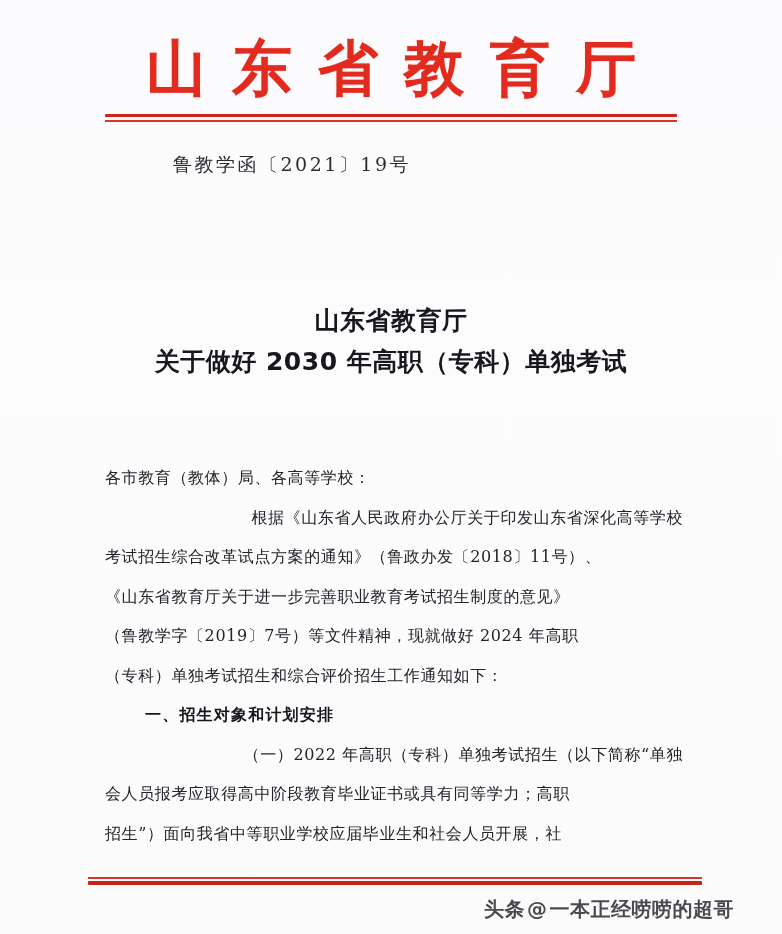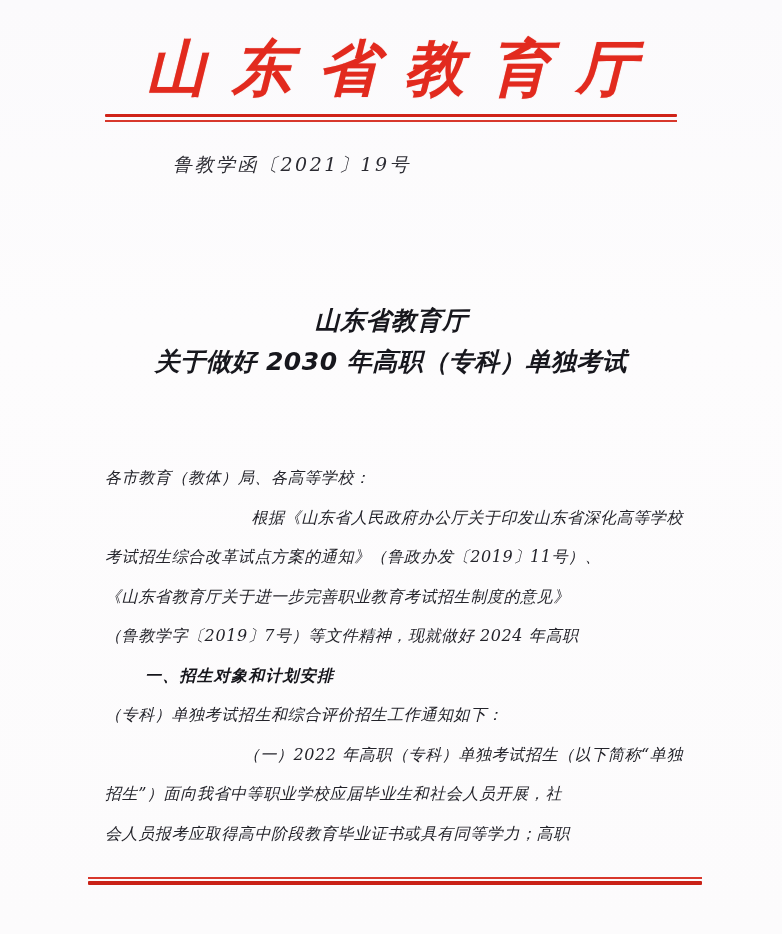--- a/index.html
+++ b/index.html
@@ -15,21 +15,20 @@
     overflow: hidden;
   }
 
   .page {
     position: relative;
     width: 782px;
     height: 934px;
     background: linear-gradient(180deg, #fbfafc 0%, #fdfcfd 35%, #fcfbfc 100%);
     box-sizing: border-box;
     overflow: hidden;
-    font-style: italic;
   }
 
   
   .masthead {
     position: absolute;
     top: 36px;
     left: 0;
     width: 782px;
     text-align: center;
   }
@@ -199,29 +198,32 @@
   <div class="doc-number">鲁教学函〔2021〕19号</div>
 
   <div class="title-block">
     <span class="title-line">山东省教育厅</span>
     <span class="title-line">关于做好 2030 年高职（专科）单独考试</span>
   </div>
 
   <div class="body-block">
     <span class="body-line">各市教育（教体）局、各高等学校：</span>
     <span class="body-line indent">根据《山东省人民政府办公厅关于印发山东省深化高等学校</span>
-    <span class="body-line">考试招生综合改革试点方案的通知》（鲁政办发〔2019〕11号）、</span>
+    <span class="body-line">考试招生综合改革试点方案的通知》（鲁政办发〔2018〕11号）、</span>
     <span class="body-line">《山东省教育厅关于进一步完善职业教育考试招生制度的意见》</span>
     <span class="body-line">（鲁教学字〔2019〕7号）等文件精神，现就做好 2024 年高职</span>
+    <span class="body-line">（专科）单独考试招生和综合评价招生工作通知如下：</span>
     <span class="body-line heading">一、招生对象和计划安排</span>
-    <span class="body-line">（专科）单独考试招生和综合评价招生工作通知如下：</span>
     <span class="body-line indent">（一）2022 年高职（专科）单独考试招生（以下简称“单独</span>
+    <span class="body-line">会人员报考应取得高中阶段教育毕业证书或具有同等学力；高职</span>
     <span class="body-line">招生”）面向我省中等职业学校应届毕业生和社会人员开展，社</span>
-    <span class="body-line">会人员报考应取得高中阶段教育毕业证书或具有同等学力；高职</span>
   </div>
 
   <div class="footer-rule">
     <div class="r-thin"></div>
     <div class="r-thick"></div>
   </div>
 
+  <div class="watermark">
+    <span>头条</span><span class="wm-at">@</span><span>一本正经唠唠的超哥</span>
+  </div>
 
 </div>
 
 </body></html>

